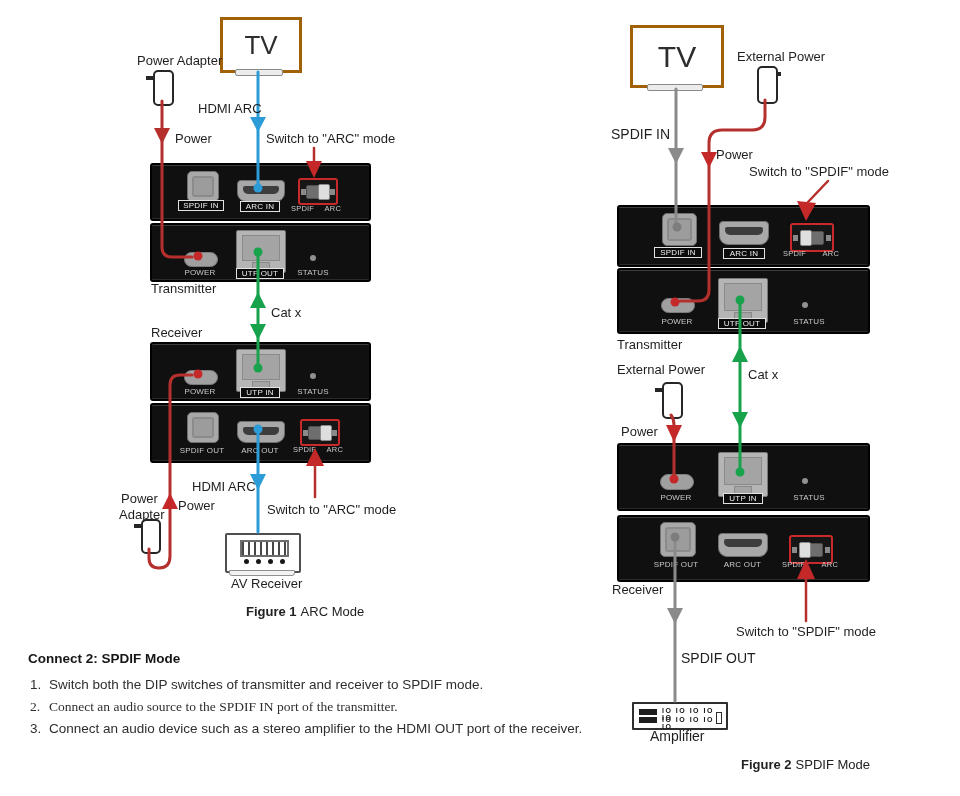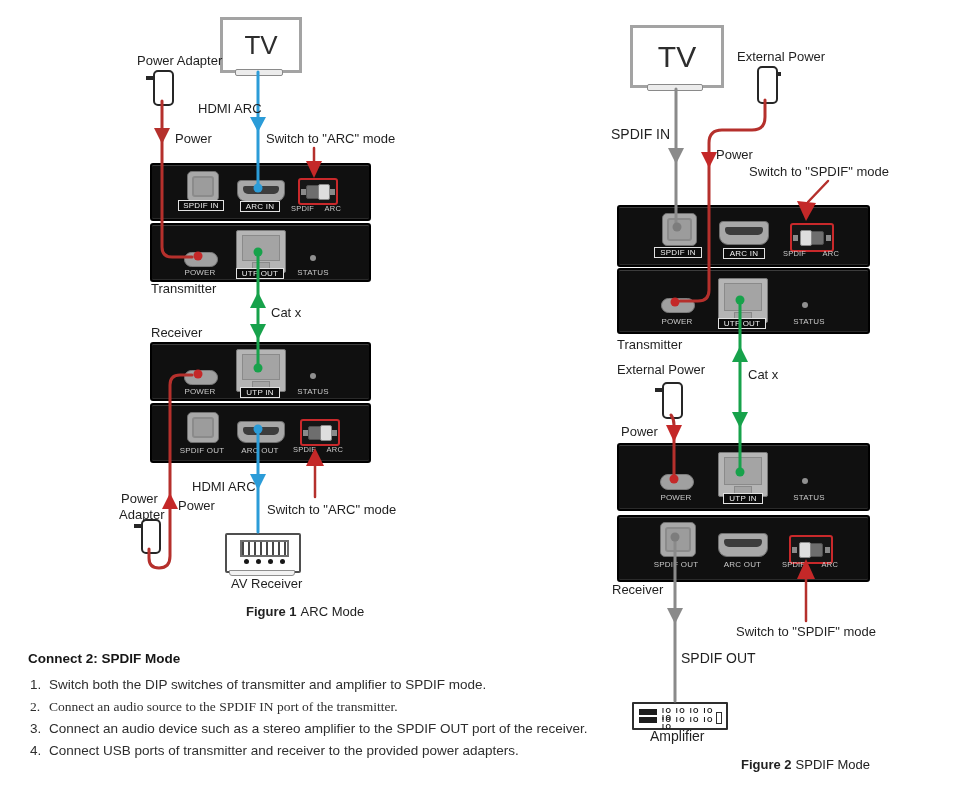--- a/index.html
+++ b/index.html
@@ -3,21 +3,21 @@
 <meta charset="utf-8">
 <style>
   html,body{margin:0;padding:0;background:#ffffff;}
   #page{position:relative;width:960px;height:796px;background:#ffffff;overflow:hidden;
         font-family:"Liberation Sans",sans-serif;}
   .lbl{position:absolute;font-size:13px;color:#1f1f1f;white-space:nowrap;}
   .lbl.big{font-size:14px;}
   .caption{position:absolute;font-size:13px;color:#222;white-space:nowrap;padding-left:43px;}
   .caption .b{font-weight:bold;margin-right:4px;}
   
-  .tv{position:absolute;border:3px solid #a3a3a3;background:#fff;display:flex;
+  .tv{position:absolute;border:3px solid #a16207;background:#fff;display:flex;
       align-items:center;justify-content:center;color:#2d2d2d;}
   .tvstand{position:absolute;background:#ececec;border:1px solid #8a8a8a;border-radius:2px;}
   
   .adp{position:absolute;background:#fff;border:2px solid #262626;border-radius:5px;}
   .prong{position:absolute;background:#262626;}
   
   .devbox{position:absolute;background:#101010;border:2px solid #000;border-radius:3px;
           box-shadow:inset 0 1px 0 #3c3c3c, inset 0 -1px 0 #2a2a2a;}
   .opt{position:absolute;background:#a8a8a8;border:1px solid #6f6f6f;border-radius:5px;}
   .opt::before{content:"";position:absolute;left:4px;top:4px;right:4px;bottom:4px;
@@ -251,30 +251,27 @@
     <div class="jack"></div>
   </div>
   <div class="lbl big" style="left:650px;top:728px;">Amplifier</div>
 
   <div class="caption" style="left:698px;top:757px;">
     <span class="b">Figure 2</span><span>SPDIF Mode</span>
   </div>
 
   <div class="instr-head" style="left:28px;top:651px;">Connect 2: SPDIF Mode</div>
   <div class="instr-item" style="left:30px;top:677px;">
-    <span class="num">1.</span><span>Switch both the DIP switches of transmitter and amplifier to SPDIF mode.</span>
+    <span class="num">1.</span><span>Switch both the DIP switches of transmitter and receiver to SPDIF mode.</span>
   </div>
   <div class="instr-item" style="left:30px;top:699px;font-family:Liberation Serif, serif;">
     <span class="num">2.</span><span>Connect an audio source to the SPDIF IN port of the transmitter.</span>
   </div>
   <div class="instr-item" style="left:30px;top:721px;">
-    <span class="num">3.</span><span>Connect an audio device such as a stereo amplifier to the SPDIF OUT port of the receiver.</span>
-  </div>
-  <div class="instr-item" style="left:30px;top:743px;">
-    <span class="num">4.</span><span>Connect USB ports of transmitter and receiver to the provided power adapters.</span>
+    <span class="num">3.</span><span>Connect an audio device such as a stereo amplifier to the HDMI OUT port of the receiver.</span>
   </div>
 
   <svg class="wires" width="960" height="796" viewBox="0 0 960 796">
     <g fill="none" stroke-linecap="round">
 
       <path d="M258,72 L258,184" stroke="#2b9cd8" stroke-width="3"></path>
       <polygon points="250,117 266,117 258,132" fill="#2b9cd8" stroke="none"></polygon>
       <circle cx="258" cy="188" r="4.5" fill="#2b9cd8" stroke="none"></circle>
 
       <path d="M162,101 L162,247 Q162,257 172,257 L192,257" stroke="#b5302c" stroke-width="3"></path>

